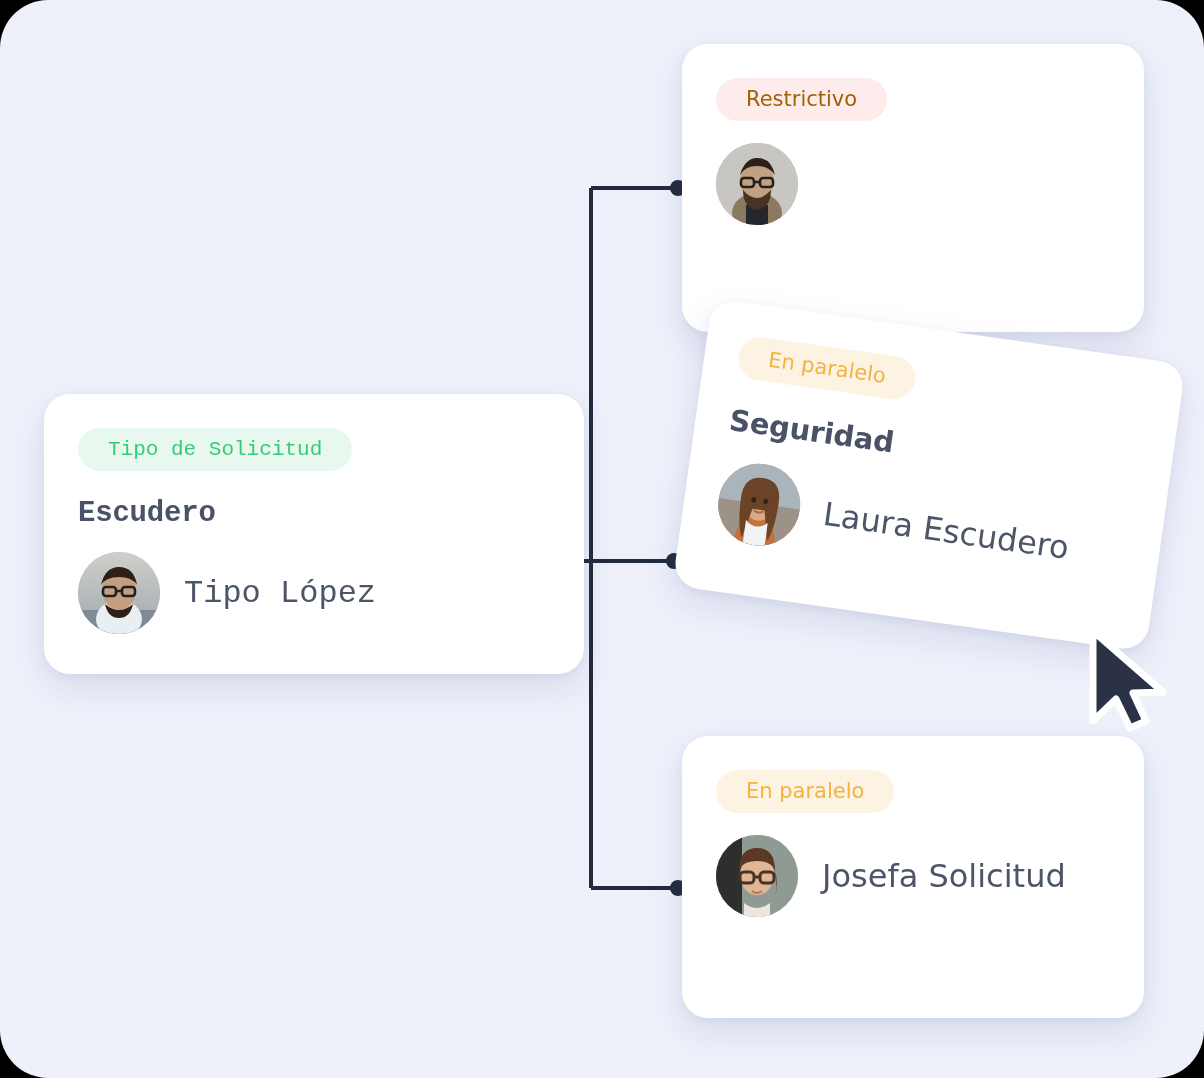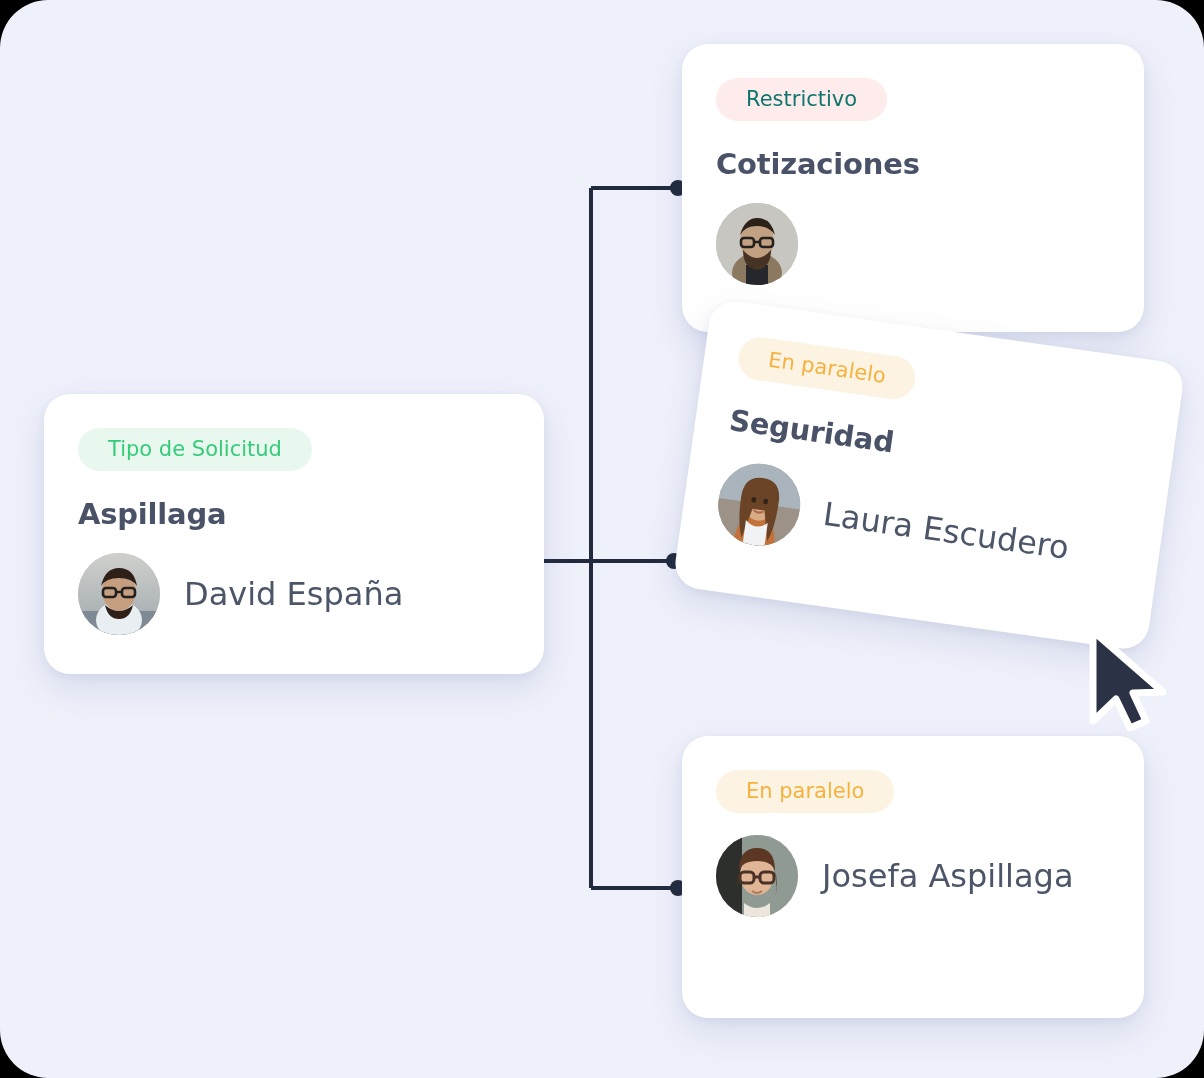--- a/index.html
+++ b/index.html
@@ -39,21 +39,21 @@
   }
   .badge {
     display: inline-block;
     border-radius: 999px;
     padding: 11px 30px;
     font-size: 21px;
     line-height: 1;
     white-space: nowrap;
   }
   .badge-green  { background: #e9f8ef; color: #35cc79; }
-  .badge-red    { background: #fdeceb; color: #0f766e; }
+  .badge-red    { background: #fdeceb; color: #a16207; }
   .badge-orange { background: #fdf3e2; color: #f5b23f; }
 
   .card-title {
     margin-top: 26px;
     font-size: 29px;
     font-weight: bold;
     color: #4a5268;
     letter-spacing: -0.2px;
   }
   .person {
@@ -72,21 +72,21 @@
     background: #c9c3bb;
   }
   .avatar svg { display: block; width: 82px; height: 82px; }
   .person-name {
     font-size: 32px;
     color: #4d5668;
     white-space: nowrap;
   }
 
   
-  #card-aprobador   { left: 44px;  top: 394px; width: 500px; height: 280px; }
+  #card-aprobador   { left: 44px;  top: 394px; width: 540px; height: 280px; font-family: Liberation Mono, monospace; }
   #card-cotizaciones{ left: 682px; top: 44px;  width: 462px; height: 288px; }
   #card-fpa         { left: 682px; top: 736px; width: 462px; height: 282px; }
   #card-seguridad   {
     left: 690px; top: 330px; width: 478px; height: 290px;
     transform: rotate(8deg);
     transform-origin: 50% 50%;
   }
   #card-seguridad .card-inner { padding: 32px 34px; }
 
   
@@ -119,50 +119,49 @@
       <circle cx="513" cy="561" r="8"></circle>
       <circle cx="674" cy="561" r="8"></circle>
       <circle cx="678" cy="188" r="8"></circle>
       <circle cx="678" cy="888" r="8"></circle>
     </g>
   </svg>
 
   <div class="card" id="card-aprobador">
     <div class="card-inner">
       <span class="badge badge-green">Tipo de Solicitud</span>
-      <div class="card-title">Aspillaga</div>
+      <div class="card-title">Escudero</div>
       <div class="person">
         <span class="avatar">
           <svg viewBox="0 0 82 82">
             <defs>
               <linearGradient id="bgA" x1="0" y1="0" x2="0" y2="1">
                 <stop offset="0" stop-color="#cfd0cc"></stop>
                   <stop offset="1" stop-color="#9fa7ad"></stop>
               </linearGradient>
             </defs>
             <rect width="82" height="82" fill="url(#bgA)"></rect>
             <rect x="0" y="58" width="82" height="24" fill="#7f8a95"></rect>
             <ellipse cx="41" cy="67" rx="23" ry="19" fill="#e8eef2"></ellipse>
             <ellipse cx="41" cy="38" rx="17" ry="20" fill="#c59d7f"></ellipse>
             <path d="M23 33 q4 -18 18 -18 q15 0 18 18 q-5 -8 -18 -8 q-13 0 -18 8z" fill="#2e2018"></path>
             <path d="M27 52 q14 12 28 0 q-3 14 -14 14 q-11 0 -14 -14z" fill="#2e2018"></path>
             <rect x="25" y="35" width="13" height="9" rx="3" fill="none" stroke="#22211f" stroke-width="2.6"></rect>
             <rect x="44" y="35" width="13" height="9" rx="3" fill="none" stroke="#22211f" stroke-width="2.6"></rect>
             <path d="M38 39 h6" stroke="#22211f" stroke-width="2.6" fill="none"></path>
           </svg>
         </span>
-        <span class="person-name">David España</span>
+        <span class="person-name">Tipo López</span>
       </div>
     </div>
   </div>
 
   <div class="card" id="card-cotizaciones">
     <div class="card-inner">
       <span class="badge badge-red">Restrictivo</span>
-      <div class="card-title">Cotizaciones</div>
       <div class="person">
         <span class="avatar">
           <svg viewBox="0 0 82 82">
             <rect width="82" height="82" fill="#c7c6c0"></rect>
             <ellipse cx="41" cy="70" rx="25" ry="20" fill="#8b7a5f"></ellipse>
             <path d="M30 62 h22 v22 h-22z" fill="#26272c"></path>
             <ellipse cx="41" cy="38" rx="17" ry="20" fill="#c2a183"></ellipse>
             <path d="M24 32 q5 -17 17 -17 q14 0 18 17 q-6 -9 -18 -9 q-12 0 -17 9z" fill="#2b2119"></path>
             <path d="M27 47 q14 16 28 0 q0 18 -14 20 q-14 -2 -14 -20z" fill="#463323"></path>
             <rect x="25" y="35" width="13" height="9" rx="3" fill="none" stroke="#23201d" stroke-width="2.6"></rect>
@@ -210,21 +209,21 @@
             <path d="M23 36 q0 -23 18 -23 q18 0 18 23 q-3 -10 -18 -10 q-15 0 -18 10z" fill="#5b3724"></path>
             <path d="M24 34 q-5 18 0 30 q-6 -16 0 -30z" fill="#5b3724"></path>
             <path d="M58 34 q5 18 0 30 q6 -16 0 -30z" fill="#5b3724"></path>
             <rect x="24" y="37" width="14" height="11" rx="4" fill="none" stroke="#4a3226" stroke-width="3"></rect>
             <rect x="44" y="37" width="14" height="11" rx="4" fill="none" stroke="#4a3226" stroke-width="3"></rect>
             <path d="M38 42 h6" stroke="#4a3226" stroke-width="3" fill="none"></path>
             <path d="M36 56 q5 4 10 0" stroke="#b07a5d" stroke-width="2" fill="none"></path>
             <path d="M28 68 q13 10 26 0 l0 14 h-26z" fill="#ece6dd"></path>
           </svg>
         </span>
-        <span class="person-name">Josefa Aspillaga</span>
+        <span class="person-name">Josefa Solicitud</span>
       </div>
     </div>
   </div>
 
   <svg class="cursor" viewBox="0 0 96 112">
     <path d="M15 9 L15 99 L38 77 L52 106 L68 99 L55 71 L85 70 Z" fill="#2b3245" stroke="#ffffff" stroke-width="7" stroke-linejoin="round"></path>
   </svg>
 
 </div>
 

